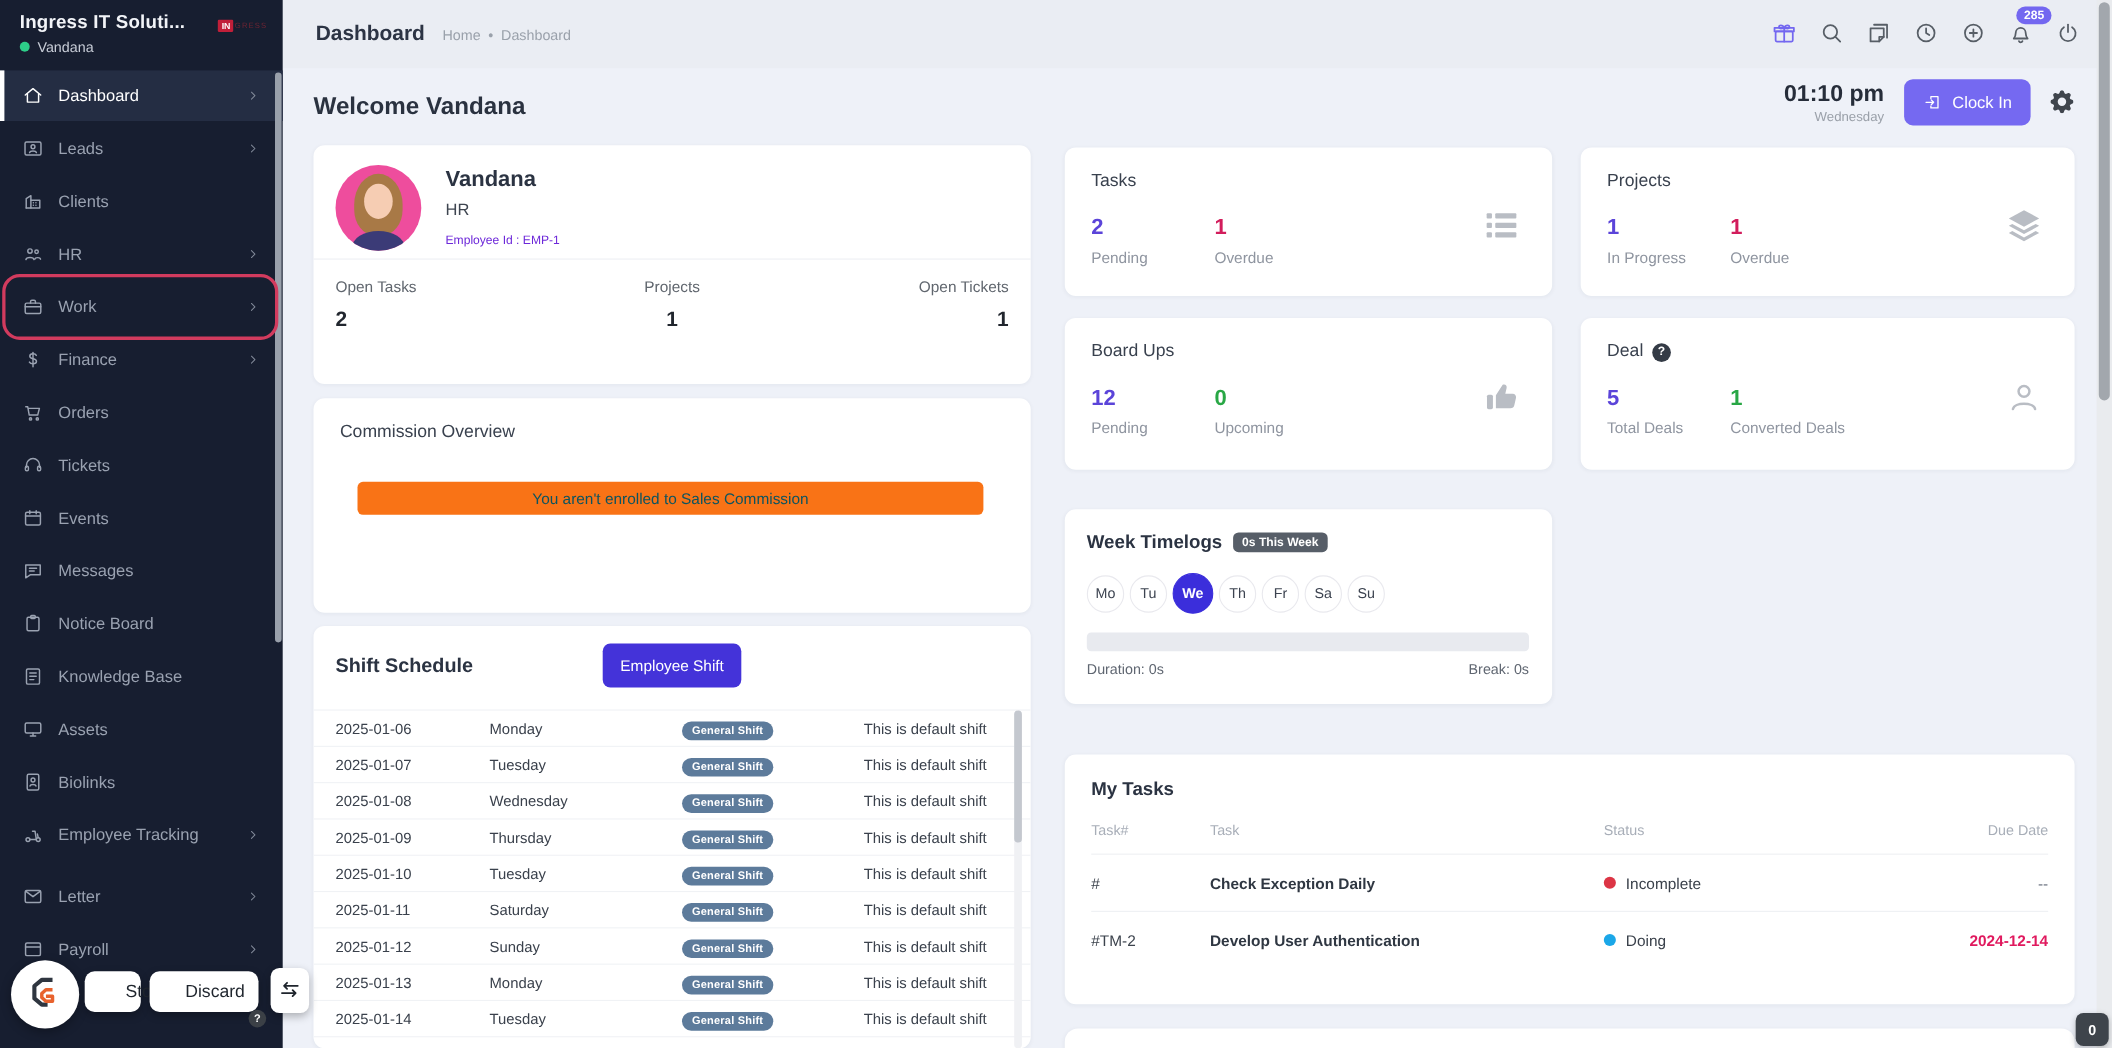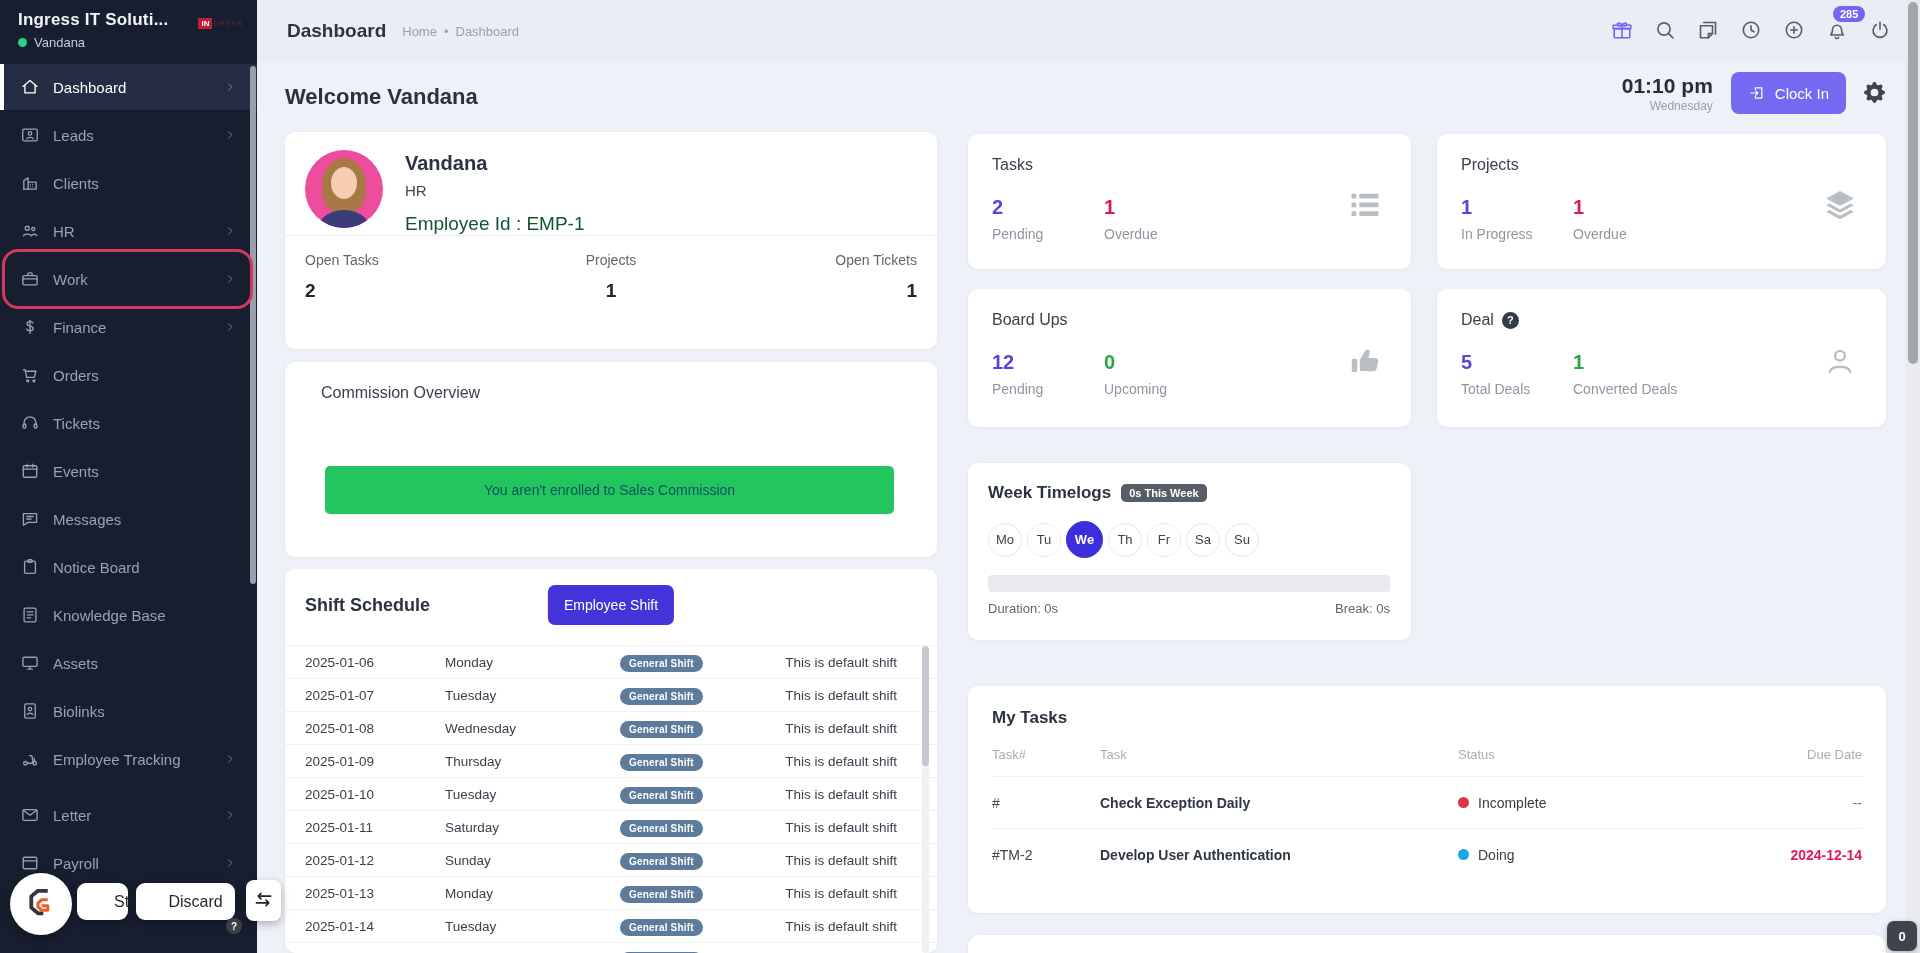--- a/index.html
+++ b/index.html
@@ -63,32 +63,32 @@
 
   
   .profile-card { left:285px; top:132px; width:652px; height:217px; }
   .profile-top { display:flex; padding:18px 20px 0 20px; gap:22px; }
   .avatar { width:78px; height:78px; border-radius:50%; background:#ee4d9d; position:relative; overflow:hidden; flex:0 0 78px; }
   .av-hair { position:absolute; left:17px; top:8px; width:44px; height:56px; border-radius:50% 50% 42% 42%; background:#a87946; }
   .av-face { position:absolute; left:26px; top:17px; width:26px; height:32px; border-radius:50%; background:#f6cdb3; }
   .av-body { position:absolute; left:15px; bottom:-12px; width:48px; height:30px; border-radius:50% 50% 0 0; background:#3b3b77; }
   .profile-name { font-size:20px; font-weight:600; color:#2b3342; margin-top:2px; }
   .profile-role { font-size:15px; color:#3e4550; margin-top:7px; }
-  .profile-empid { font-size:19px; color:#14532d; margin-top:14px; }
+  .profile-empid { font-size:11px; color:#6d28d9; margin-top:14px; }
   .profile-stats { position:absolute; left:0; right:0; bottom:0; height:114px; border-top:1px solid #edeff3;
                    display:grid; grid-template-columns:1fr 1fr 1fr; padding:16px 20px 0 20px; }
   .pstat:nth-child(2) { text-align:center; }
   .pstat:nth-child(3) { text-align:right; }
   .pstat-label { font-size:14px; color:#60666e; }
   .pstat-value { font-size:19px; font-weight:700; color:#21262e; margin-top:12px; }
 
   
   .commission-card { left:285px; top:362px; width:652px; height:195px; }
-  .card-h { padding:22px 20px 0 36px; font-size:16px; font-weight:500; color:#39414e; }
-  .alert-info { position:absolute; left:40px; right:43px; top:104px; height:48px; background:#22c55e;
+  .card-h { padding:22px 20px 0 24px; font-size:16px; font-weight:500; color:#39414e; }
+  .alert-info { position:absolute; left:40px; right:43px; top:76px; height:30px; background:#f97316;
                 border-radius:5px; color:#0c5460; font-size:14px; display:flex; align-items:center; justify-content:center; }
 
   
   .shift-card { left:285px; top:569px; width:652px; height:384px; overflow:hidden; }
   .shift-head { position:relative; height:76px; }
   .shift-title { position:absolute; left:20px; top:26px; font-size:18px; font-weight:700; color:#2b3342; }
   .empshift-btn { position:absolute; left:50%; transform:translateX(-50%); top:16px; background:#4433d9; color:#fff;
                   border:none; border-radius:7px; padding:12px 16px; font-size:14px; font-family:inherit; cursor:pointer; }
   .shift-table { }
   .shift-row { display:grid; grid-template-columns:140px 130px 165px 1fr; align-items:center;

